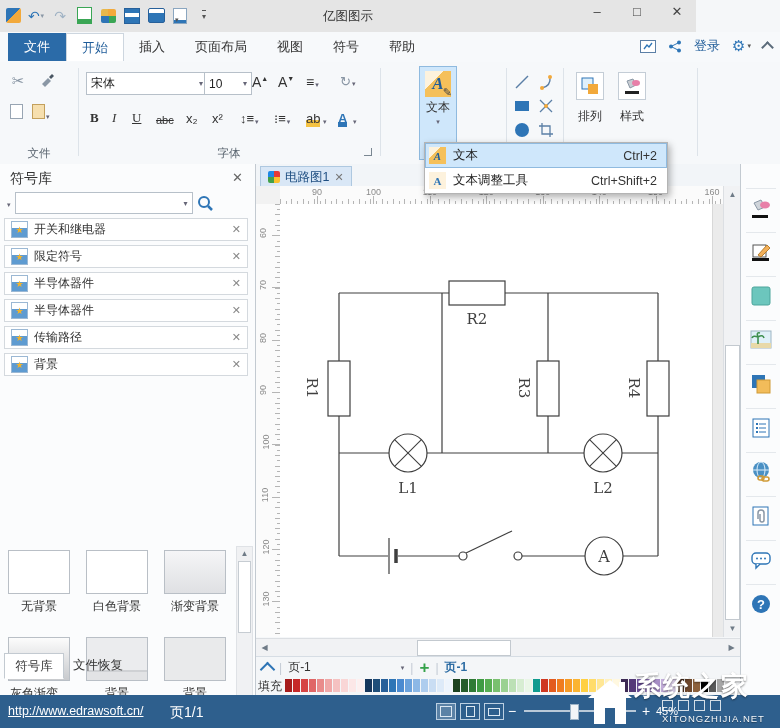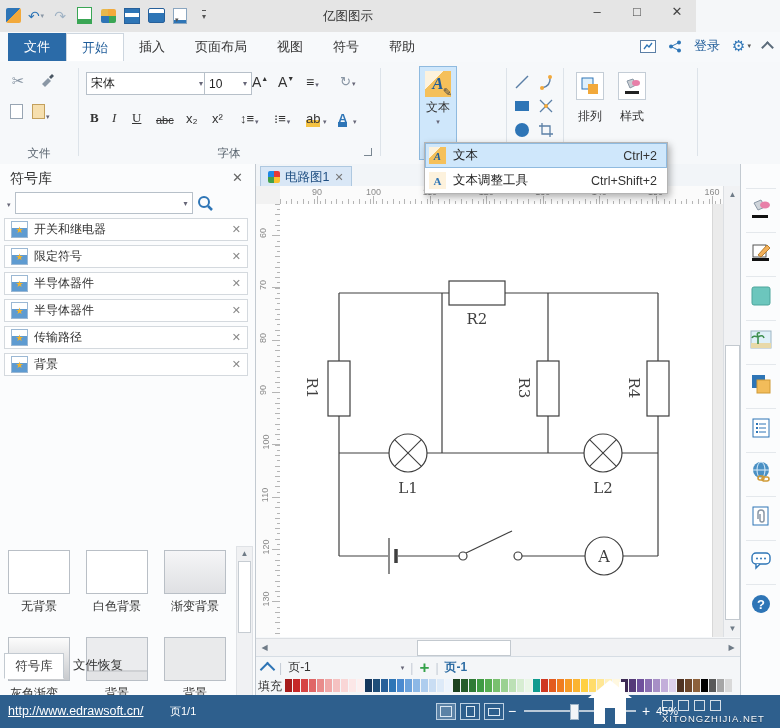--- a/index.html
+++ b/index.html
@@ -120,21 +120,21 @@
   #rightpanel{left:740px;top:164px;width:40px;height:531px;background:#fbfcfd;border-left:1px solid #c3cad1;}
   .rp{position:absolute;left:8px;width:24px;height:24px;display:flex;align-items:center;justify-content:center;}
   .rp-sep{position:absolute;left:5px;width:30px;height:1px;background:#e4e8ec;}
   
   #fillbar{left:256px;top:678px;width:484px;height:17px;background:#f4f6f8;display:flex;align-items:center;}
   #fill-label{font-size:12px;color:#333;padding:0 3px 0 2px;}
   .sw{width:7px;height:13px;margin-right:1px;display:inline-block;}
   
   #statusbar{left:0;top:695px;width:780px;height:33px;background:#2e5f8d;color:#fff;}
   #status-link{left:8px;top:9px;font-size:12.5px;color:#fff;text-decoration:underline;}
-  #status-page{left:170px;top:9px;font-size:11px;color:#fff;}
+  #status-page{left:170px;top:9px;font-size:14px;color:#fff;}
   .viewbtn{position:absolute;top:8px;width:18px;height:15px;border:1px solid #bcd0e2;background:transparent;
            display:flex;align-items:center;justify-content:center;}
   .viewbtn.sel{background:#5b82a6;}
   .viewbtn i{width:10px;height:9px;border:1px solid #dce8f2;font-style:normal;}
   #zoom-minus{left:508px;top:8px;font-size:14px;}
   #zoom-track{left:524px;top:15px;width:112px;height:2px;background:#b9c9d8;}
   #zoom-thumb{left:570px;top:9px;width:7px;height:14px;background:#f2f5f8;border:1px solid #9db4c8;}
   #zoom-plus{left:642px;top:8px;font-size:14px;}
   #zoom-pct{left:656px;top:10px;font-size:11px;}
   
@@ -783,20 +783,21 @@
   <span id="zoom-plus" class="abs">+</span>
   <span id="zoom-pct" class="abs">45%</span>
 </div>
 
 <div id="watermark" class="abs">
   <svg class="abs" style="left:2px;top:2px" width="48" height="48">
     <polygon points="24,2 46,20 40,20 40,46 8,46 8,20 2,20" fill="#fff"></polygon>
     <rect x="33" y="4" width="6" height="10" fill="#fff"></rect>
     <rect x="19" y="30" width="10" height="16" fill="#2e5f8d"></rect>
   </svg>
+  <span id="wm-title">系统之家</span>
   <span id="wm-icons">
       <i></i>
       <i></i>
       <i></i>
       <i></i>
     </span>
   <span id="wm-sub">XITONGZHIJIA.NET</span>
 </div>
 
 </body></html>

